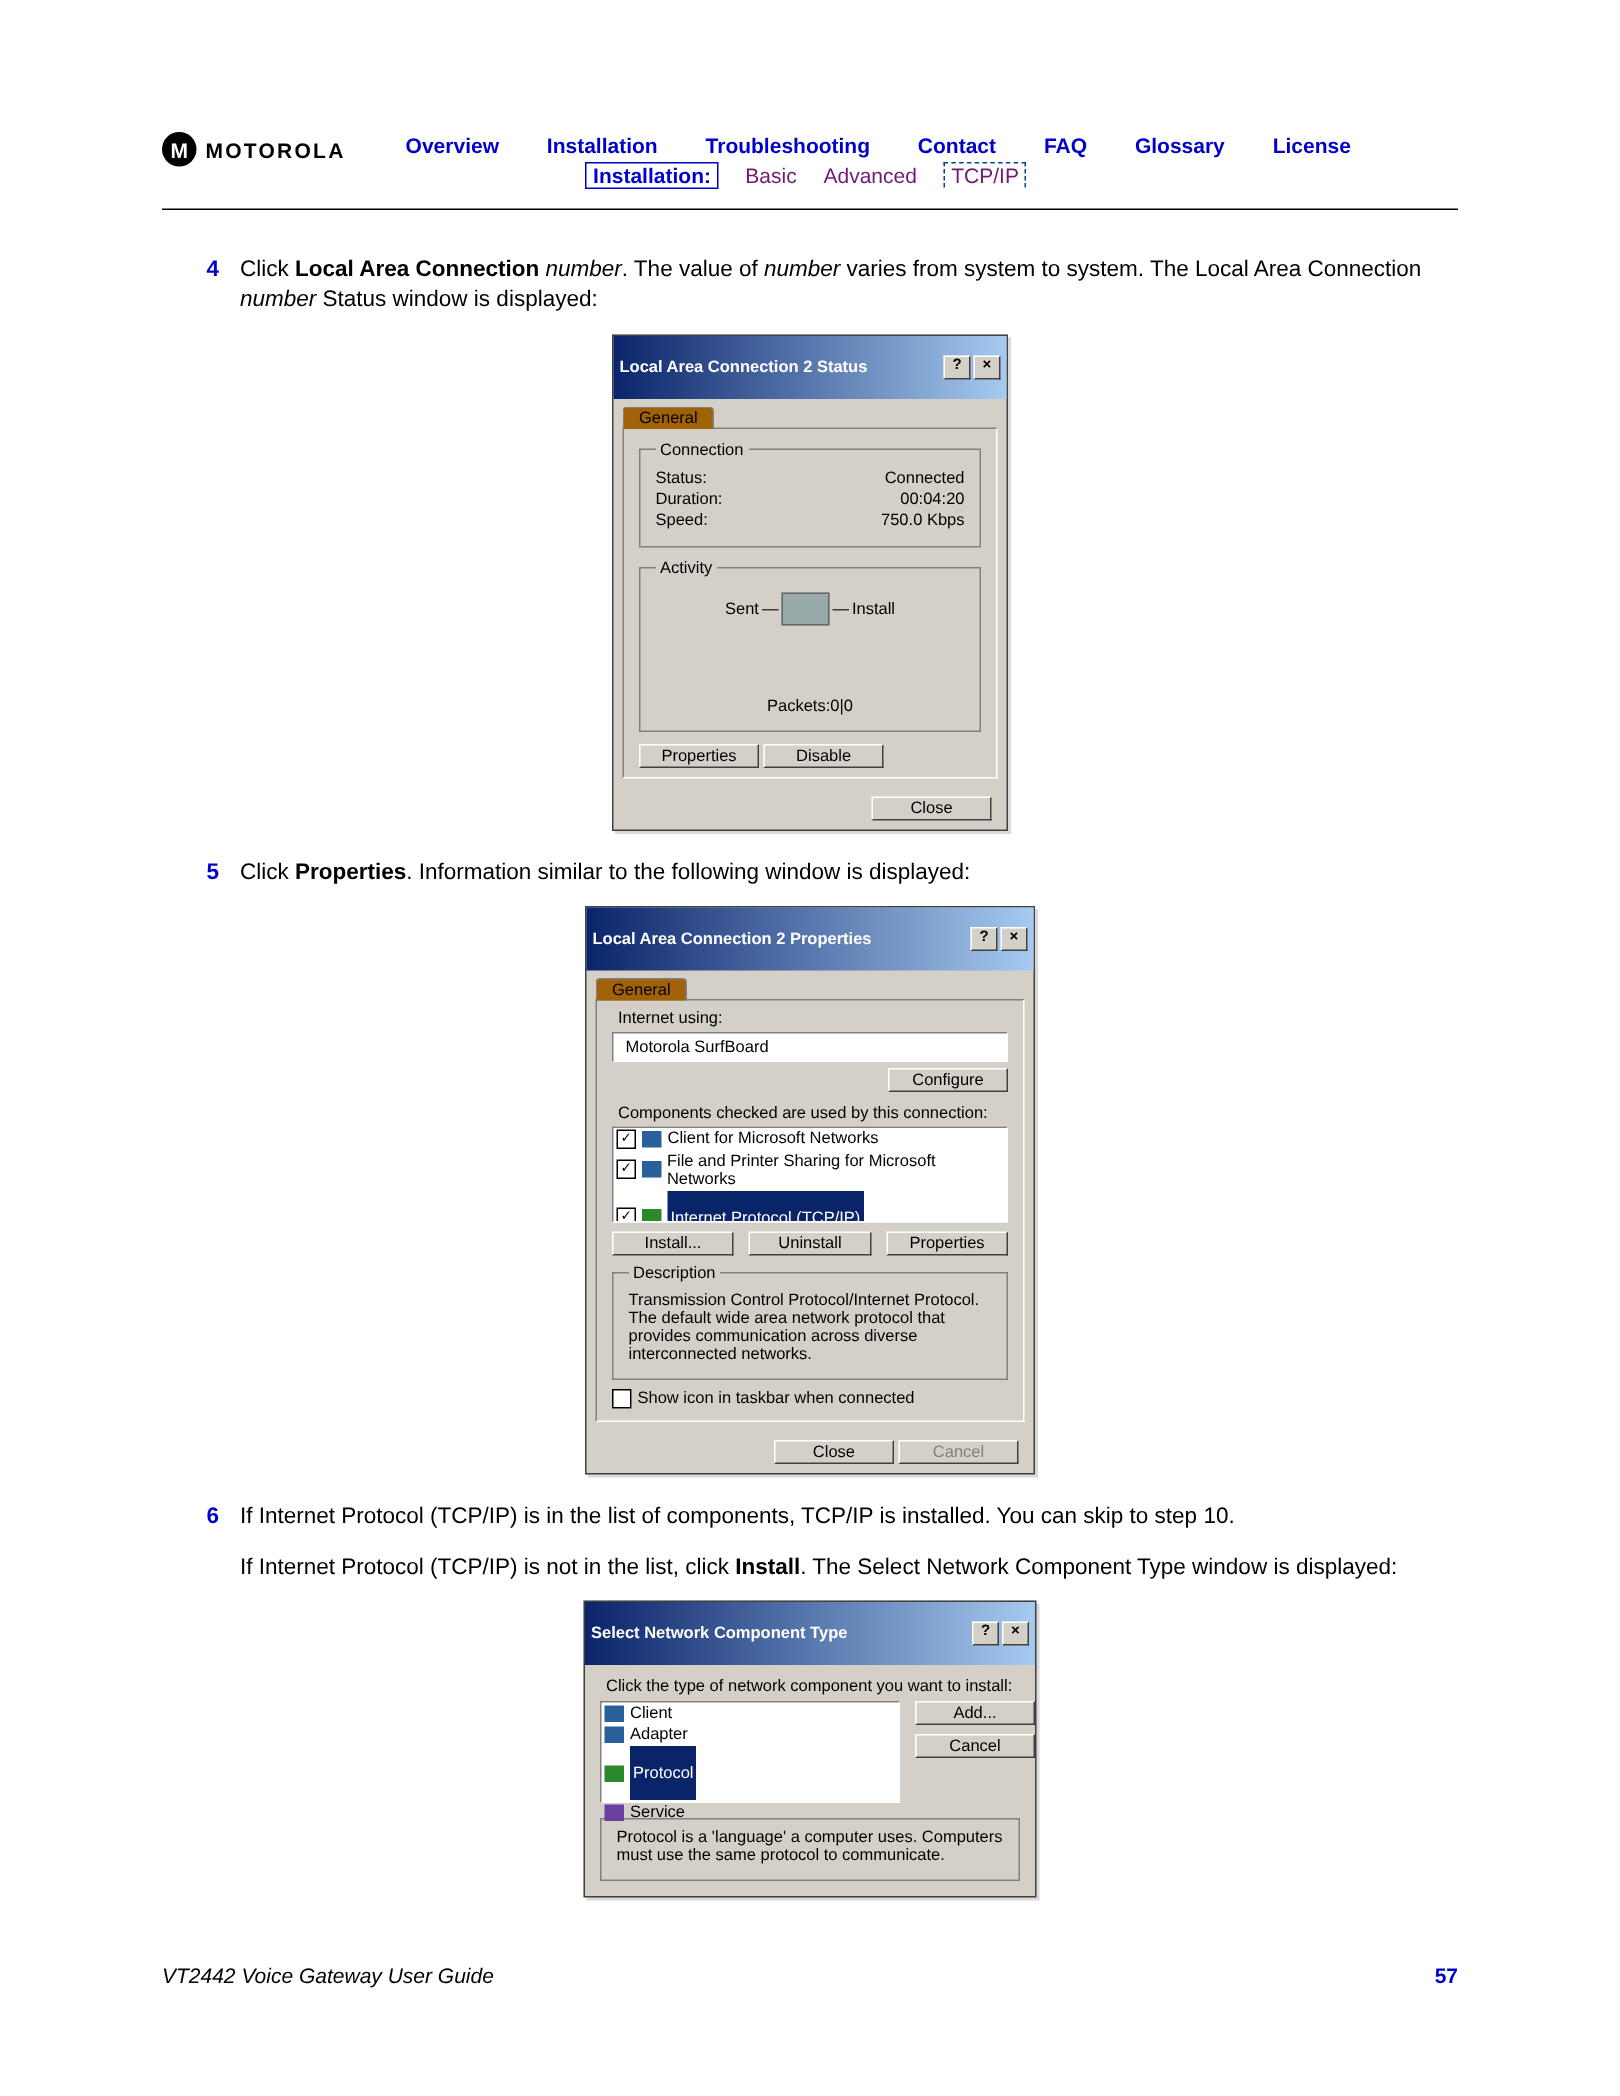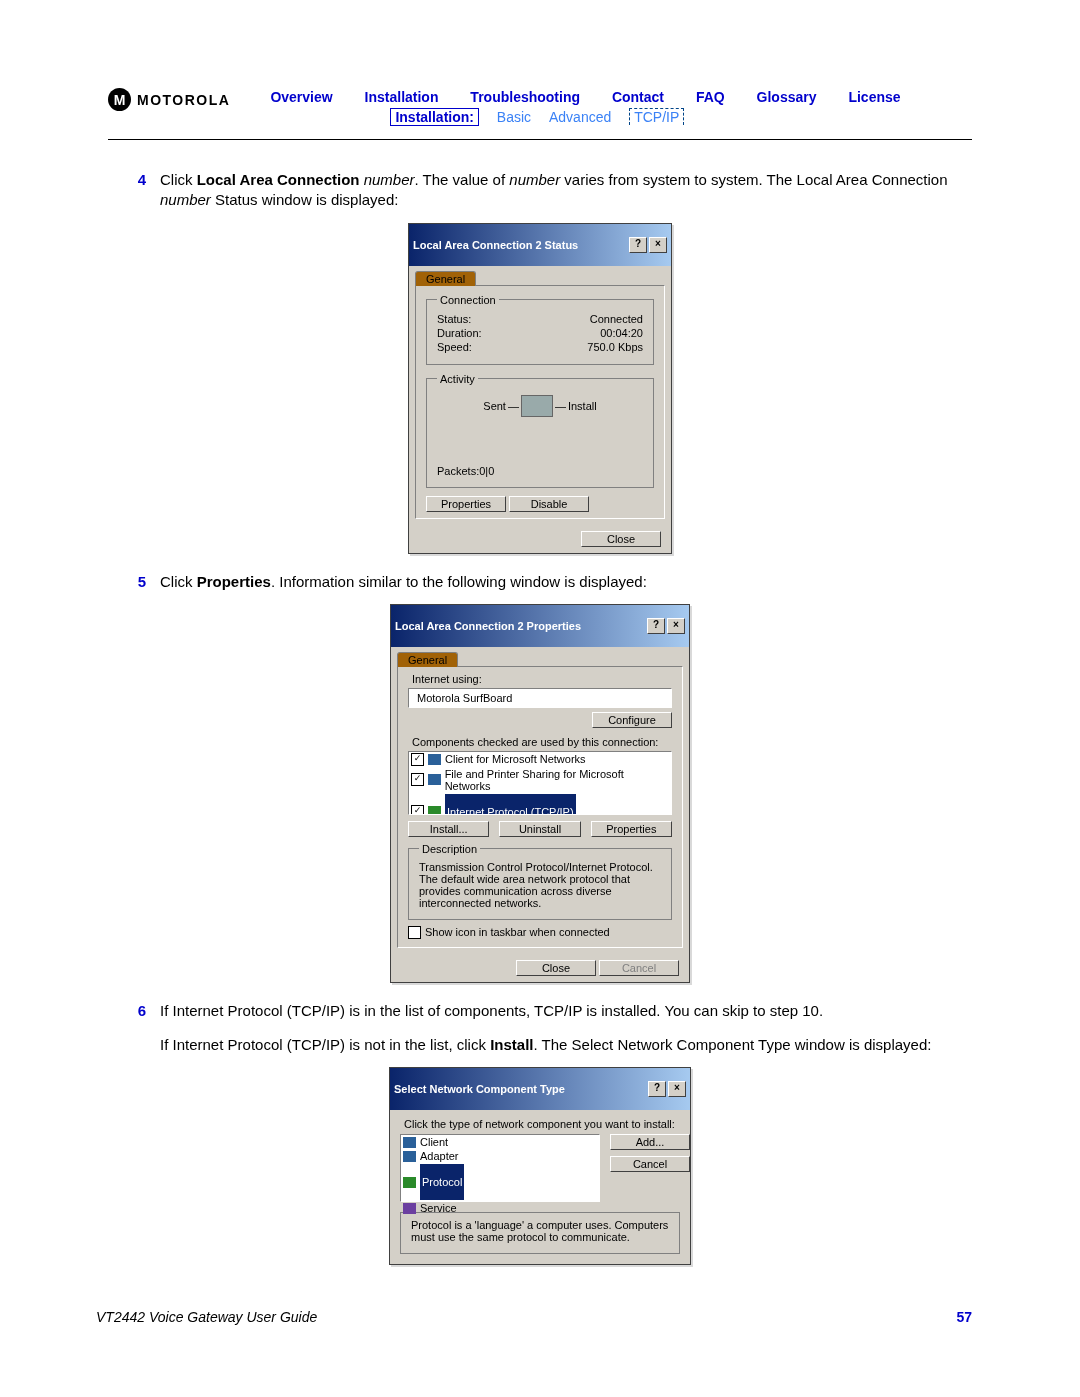--- a/index.html
+++ b/index.html
@@ -39,21 +39,21 @@
     font-size: 14px; letter-spacing: 1.5px; font-weight: 900; text-align: right;
   }
   .nav-block { flex: 1; padding-left: 40px; padding-top: 1px; }
   .nav-row1 { font-size: 14px; font-weight: bold; color: #0000cc; }
   .nav-row1 span { margin-right: 28px; }
   .nav-row2 { margin-top: 4px; font-size: 14px; padding-left: 120px; }
   .conf-box {
     border: 1px solid #0000cc; color: #0000cc; font-weight: bold;
     padding: 0 4px;
   }
-  .nav-row2 .navitem { margin-left: 14px; color: #3b82f6; text-align: right; }
+  .nav-row2 .navitem { margin-left: 14px; color: #701a75; text-align: right; }
   .tcp-box {
     border-left: 1px dashed #004488;
     border-right: 1px dashed #004488;
     border-top: 1px dashed #004488;
     padding: 0 4px;
     color: #0000cc;
   }
   .hr { border: none; border-top: 1px solid #000; margin: 14px 0 30px 0; }
 
   .step { display: flex; margin-bottom: 12px; font-size: 15px; line-height: 1.35; }
@@ -121,28 +121,28 @@
   .li { display: flex; align-items: center; font-size: 11px; padding: 1px 2px; gap: 4px; }
   .li .chk { width: 11px; height: 11px; border: 1px solid #000; background: #fff; font-size: 9px; line-height: 9px; text-align: center; }
   .li .ico { width: 13px; height: 11px; background: #2a6099; display: inline-block; }
   .li.sel span.lbl { background: #0a246a; color: #fff; padding: 12px 2px; }
   .hint { font-size: 11px; padding: 0 4px; }
   .activity {
     display: flex; align-items: center; justify-content: center; gap: 2px;
     font-size: 11px; margin: 4px 0 8px 0;
   }
   .activity .pcicons { width: 30px; height: 20px; background: #9aa; border: 1px solid #666; }
-  .packrow { display: flex; justify-content: flex-start; font-size: 11px; margin-top: 48px; }
+  .packrow { display: flex; justify-content: center; font-size: 11px; margin-top: 48px; }
   .disabled { color: #808080; }
   .ico2 { width: 13px; height: 11px; background: #6b3fa0; display: inline-block; }
   .ico3 { width: 13px; height: 11px; background: #2a8a2a; display: inline-block; }
 
   
   .footer {
-    position: absolute; left: 96px; right: 108px; bottom: 72px;
+    position: absolute; left: 108px; right: 108px; bottom: 72px;
     display: flex; justify-content: space-between;
     font-size: 14px; font-style: italic;
   }
   .footer .pg { font-style: normal; font-weight: bold; color: #0000cc; }
 </style>
 </head>
 <body>
 
 <div class="page">
 

